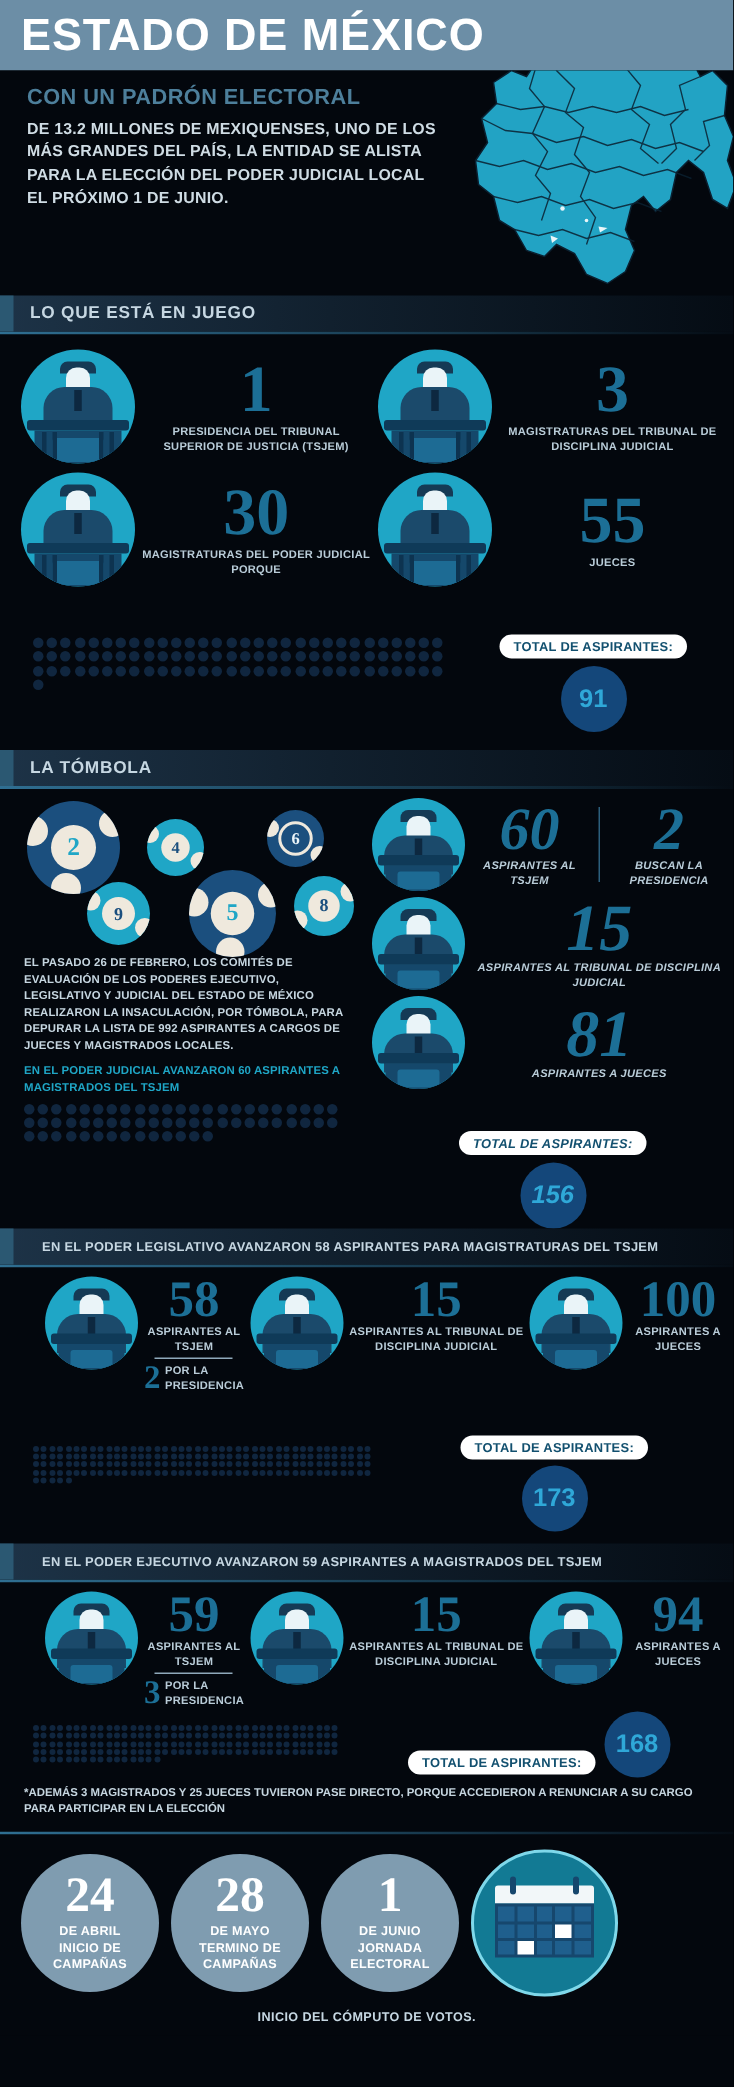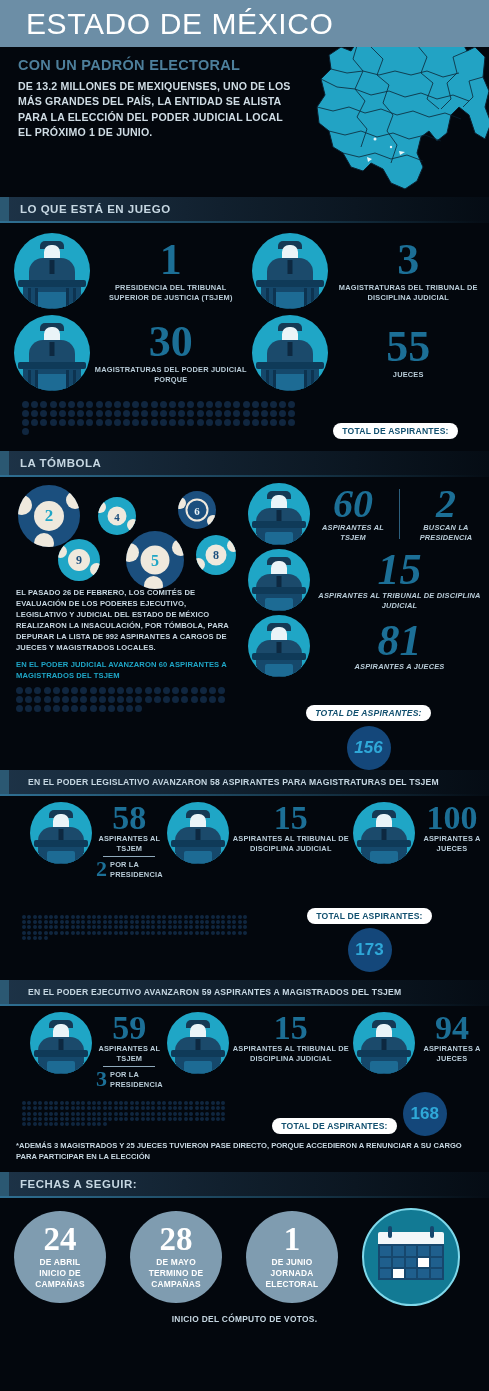--- a/index.html
+++ b/index.html
@@ -12,22 +12,22 @@
     background:#03070d;
   }
   .page{position:relative;width:489px;height:1391px;background:#03070d;overflow:hidden;}
 
   
   .titlebar{
     height:47px;background:#6c8ea6;position:relative;
     display:flex;align-items:center;
   }
   .titlebar h1{
-    margin:0;padding-left:26px;color:#ffffff;font-size:30px;
-    font-weight:normal;letter-spacing:.6px;
+    margin:0;padding-left:14px;color:#ffffff;font-size:30px;
+    font-weight:bold;letter-spacing:.6px;
   }
   .hero{
     position:relative;height:150px;background:#03070d;overflow:hidden;
   }
   .hero-text{position:absolute;left:18px;top:10px;width:275px;z-index:3;}
   .hero-kicker{
     color:#4d7f9b;font-size:14.5px;font-weight:bold;letter-spacing:.3px;
     margin-bottom:6px;
   }
   .hero-body{
@@ -152,21 +152,21 @@
   .trow .tx{flex:1;text-align:center;}
 
   
   .psec{padding:6px 0 4px 0;}
   .ptriple{display:flex;align-items:flex-start;padding-left:30px;}
   .pitem{display:flex;align-items:flex-start;}
   .pitem .tx{text-align:center;padding:0 4px;min-width:66px;}
   .divline{height:1px;background:#8fa9bb;margin:2px auto 2px auto;width:52px;}
 
   
-  .fechas{display:flex;align-items:center;padding:10px 0 4px 14px;gap:24px;}
+  .fechas{display:flex;align-items:center;padding:10px 0 4px 14px;gap:8px;}
   .datecirc{
     width:92px;height:92px;border-radius:50%;background:#7f9cb0;
     display:flex;flex-direction:column;align-items:center;justify-content:center;
     color:#ffffff;
   }
   .datecirc .dnum{
     font-family:"Liberation Serif",serif;font-size:33px;font-weight:bold;line-height:.9;
     margin-bottom:2px;
   }
   .datecirc .dl{font-size:8.4px;font-weight:bold;line-height:1.3;text-align:center;letter-spacing:.2px;}
@@ -416,20 +416,23 @@
           <i></i>
           <i></i>
           <i></i>
           <i></i>
           <i></i>
           <i></i>
           <i></i>
         </div>
       <div style="flex:1;text-align:center;">
         <div class="totalpill">TOTAL DE ASPIRANTES:</div>
+        <div style="display:flex;justify-content:center;margin-top:5px;">
+          <div class="totalcircle">91</div>
+        </div>
       </div>
     </div>
   </div>
 
   <div class="secbar">
     <span class="sbtxt">LA TÓMBOLA</span>
   </div>
   <div class="secrule"></div>
 
   <div class="band" style="display:flex;padding-top:6px;">
@@ -1076,23 +1079,20 @@
         </div>
       <div style="flex:1;display:flex;align-items:center;justify-content:center;gap:6px;">
         <div class="totalpill">TOTAL DE ASPIRANTES:</div>
         <div class="totalcircle">168</div>
       </div>
     </div>
 
     <div class="footnote">*ADEMÁS 3 MAGISTRADOS Y 25 JUECES TUVIERON PASE DIRECTO, PORQUE ACCEDIERON A RENUNCIAR A SU CARGO PARA PARTICIPAR EN LA ELECCIÓN</div>
   </div>
 
-  <div class="secbar">
-    <span class="sbtxt">FECHAS A SEGUIR:</span>
-  </div>
   <div class="secrule"></div>
 
   <div class="band">
     <div class="fechas">
       <div class="datecirc">
         <div class="dnum">24</div>
         <div class="dl">DE ABRIL</div>
         <div class="dl">INICIO DE</div>
         <div class="dl">CAMPAÑAS</div>
       </div>

